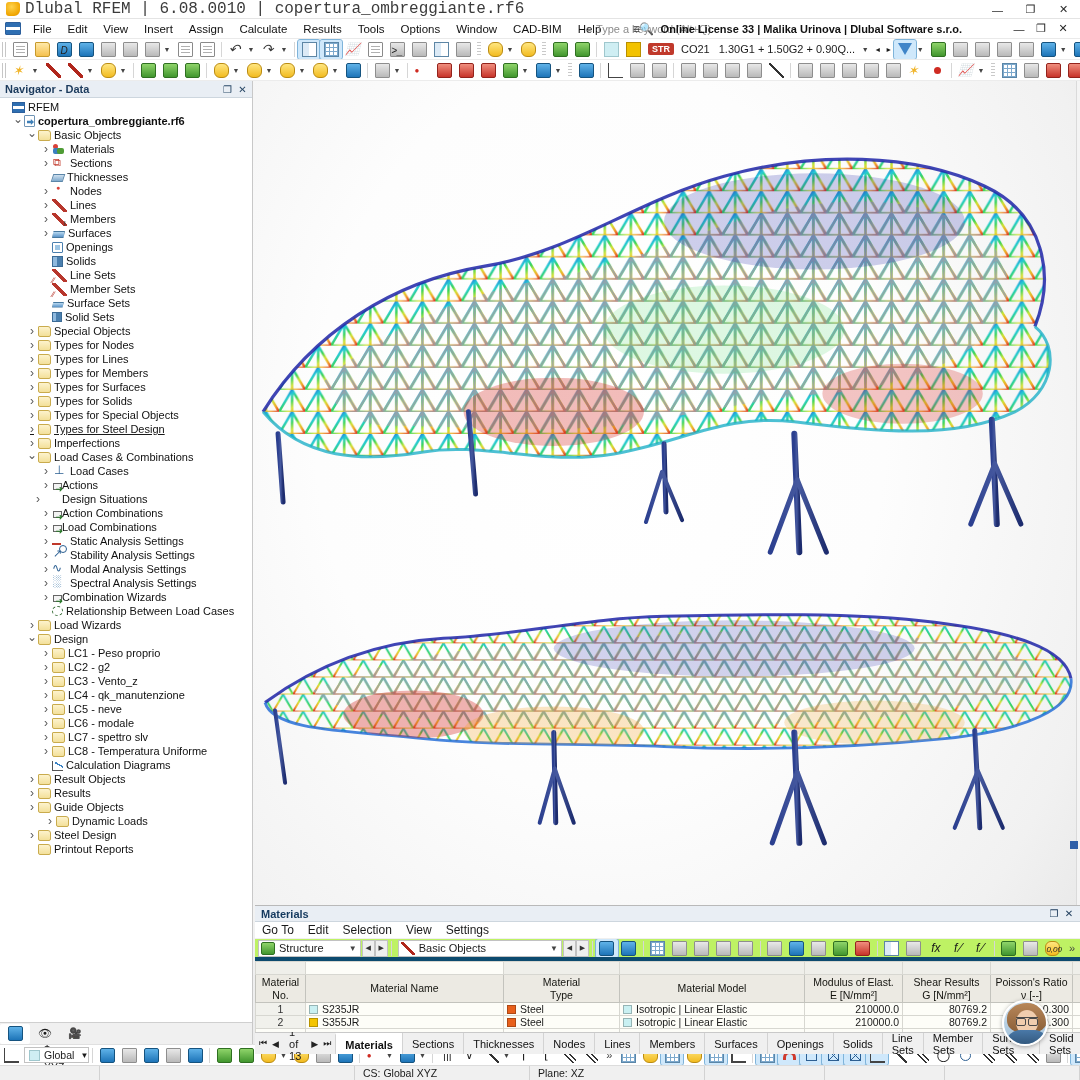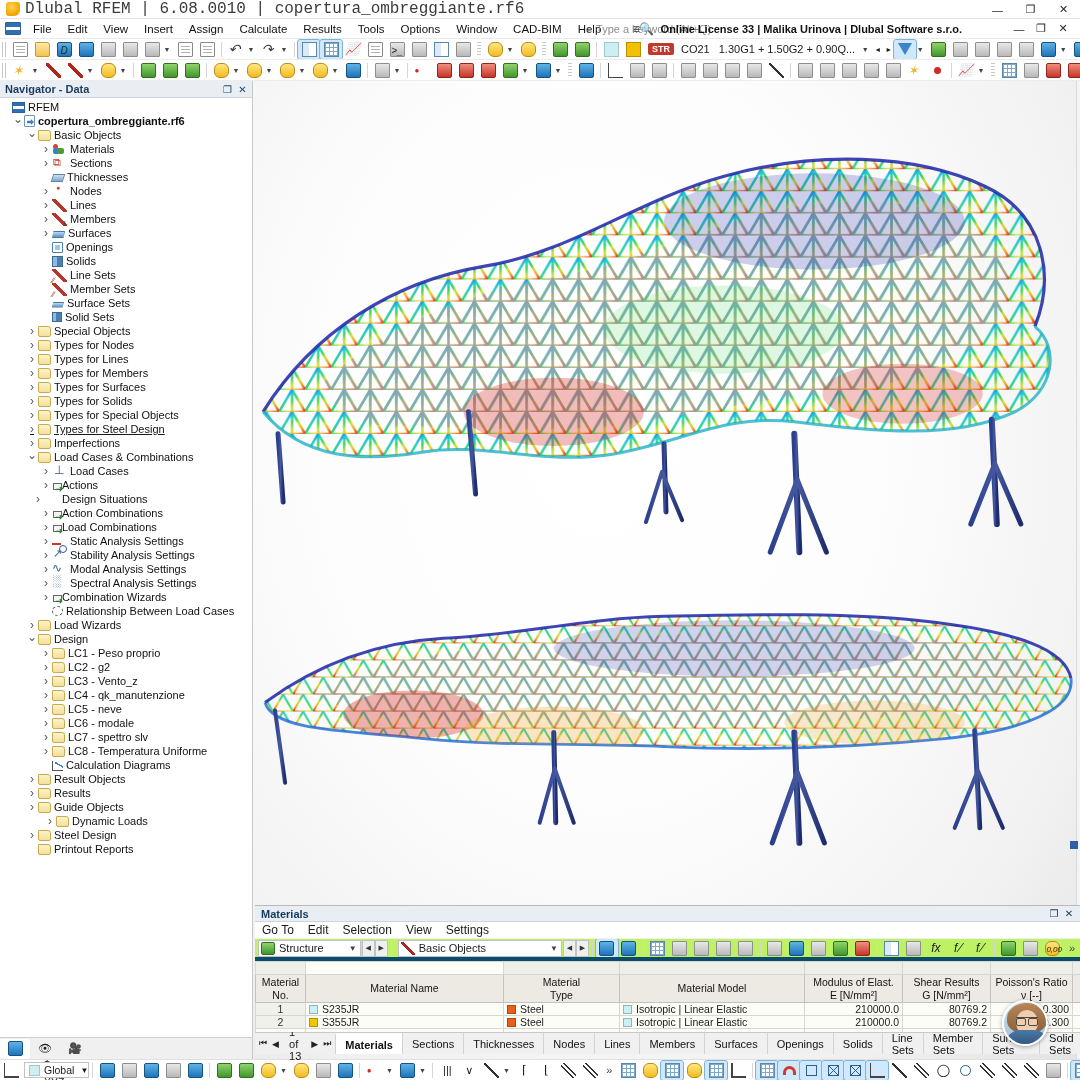--- a/index.html
+++ b/index.html
@@ -1387,20 +1387,29 @@
         </div>
       <div class="ti">
           <i class="g gray"></i>
         </div>
       <div class="sep"></div>
       <div class="ti sel">
           <i class="g grid"></i>
         </div>
 
     </div>
+    <div class="sb-status">
+      <div class="sb-cell" style="width:100px"></div>
+      <div class="sb-cell" style="width:255px"></div>
+      <div class="sb-cell" style="width:175px">CS: Global XYZ</div>
+      <div class="sb-cell" style="width:175px">Plane: XZ</div>
+      <div class="sb-cell" style="width:120px"></div>
+      <div class="sb-cell" style="width:120px"></div>
+      <div class="sb-cell" style="flex:1"></div>
+    </div>
   </div>
 
   <div class="cam">
     <div class="hair"></div>
       <div class="face"></div>
       <div class="glasses"></div>
       <div class="body"></div>
   </div>
 
 </div>

